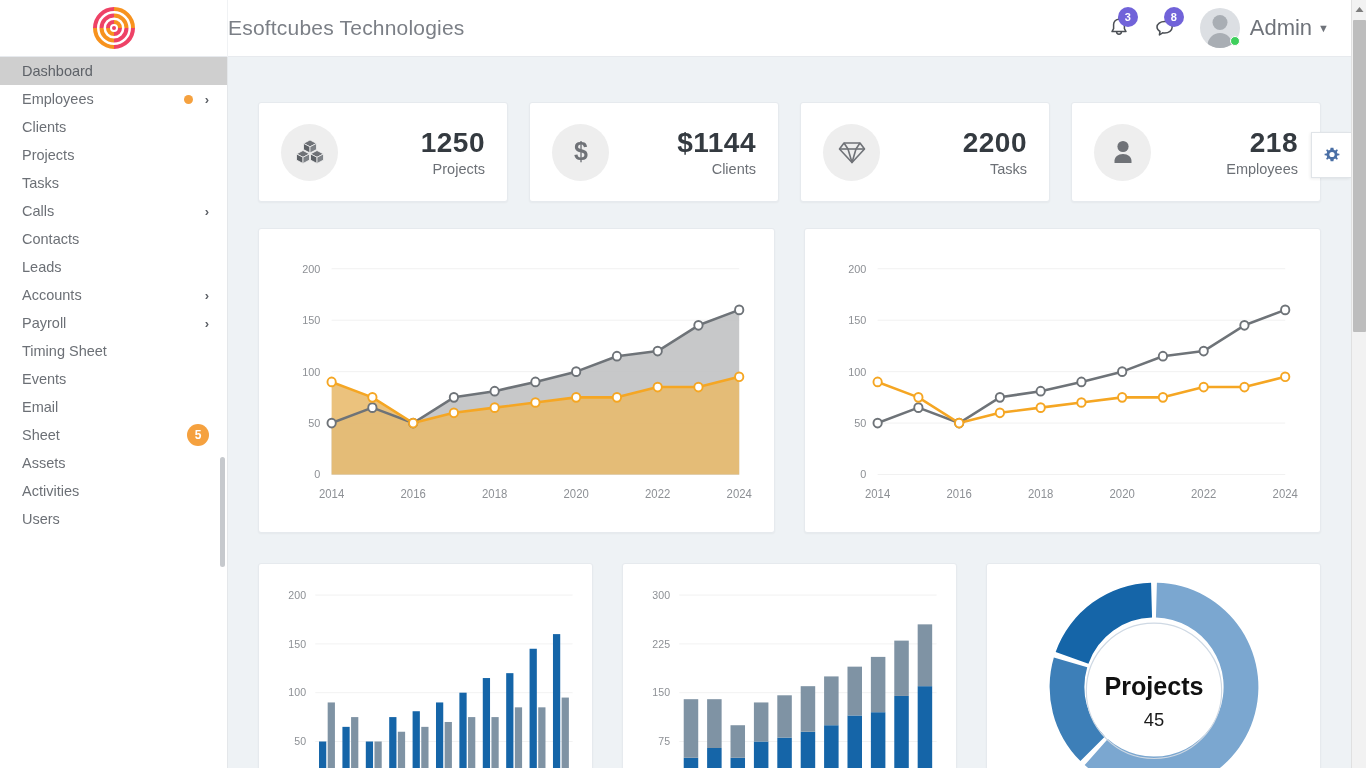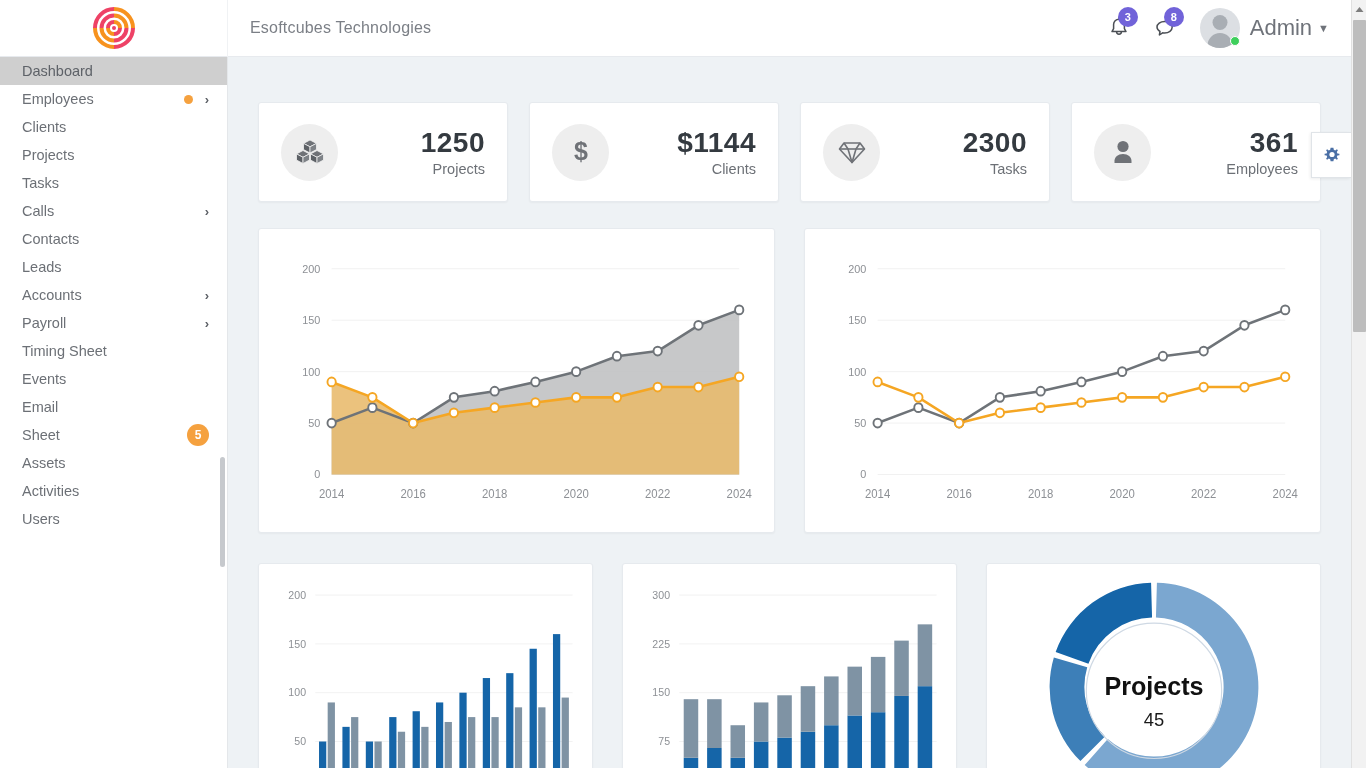--- a/index.html
+++ b/index.html
@@ -17,21 +17,21 @@
     position: absolute; top: 0; left: 0; width: 1351px; height: 57px;
     background: #ffffff; border-bottom: 1px solid #e7eaee;
     display: flex; align-items: center; z-index: 30;
   }
   .logo-zone {
     width: 228px; height: 57px; display: flex; align-items: center; justify-content: center;
     border-right: 1px solid #f0f2f4; flex: 0 0 228px;
   }
   .logo-mark { width: 44px; height: 44px; display: block; }
   .app-title {
-    margin-left: 22px; font-size: 16px; color: #7b7f86; font-weight: 400;
+    font-size: 21px; color: #7b7f86; font-weight: 400;
     letter-spacing: .2px; white-space: nowrap;
   }
   .top-right { margin-left: auto; display: flex; align-items: center; padding-right: 22px; gap: 0; }
   .icon-btn { position: relative; width: 46px; height: 46px; display: flex; align-items: center; justify-content: center; cursor: pointer; }
   .icon-btn svg { display: block; }
   .badge {
     position: absolute; top: 2px; right: 4px;
     min-width: 20px; height: 20px; padding: 0 5px;
     border-radius: 10px; background: #7163d9; color: #fff;
     font-size: 11px; font-weight: 700; line-height: 20px; text-align: center;
@@ -317,34 +317,34 @@
         <div class="stat-icon">
           <svg width="30" height="28" viewBox="0 0 30 28">
             <g fill="none" stroke="#6f7277" stroke-width="1.6" stroke-linejoin="round">
               <path d="M7 5 L23 5 L27.5 11 L15 24.5 L2.5 11 Z"></path>
               <path d="M2.5 11 L27.5 11"></path>
               <path d="M7 5 L11 11 L15 24.5 L19 11 L23 5"></path>
             </g>
           </svg>
         </div>
         <div class="stat-text">
-          <div class="stat-num">2300</div>
+          <div class="stat-num">2200</div>
           <div class="stat-label">Tasks</div>
         </div>
       </div>
 
       <div class="card stat-card">
         <div class="stat-icon">
           <svg width="28" height="30" viewBox="0 0 28 30">
             <circle cx="14" cy="9.5" r="5.6" fill="#6f7277"></circle>
             <path d="M14 17c-5 0-8.5 3-8.5 6.8V26h17v-2.2C22.5 20 19 17 14 17z" fill="#6f7277"></path>
           </svg>
         </div>
         <div class="stat-text">
-          <div class="stat-num">361</div>
+          <div class="stat-num">218</div>
           <div class="stat-label">Employees</div>
         </div>
       </div>
     </div>
 
     <div class="chart-row-1">
       <div class="card chart-card-big">
         <svg class="plot" id="chart-area" viewBox="0 0 515 280" preserveAspectRatio="none">
             <line x1="62" y1="232" x2="493" y2="232" class="gridline"></line>
             <text x="50" y="236" class="tickt" text-anchor="end">0</text>

